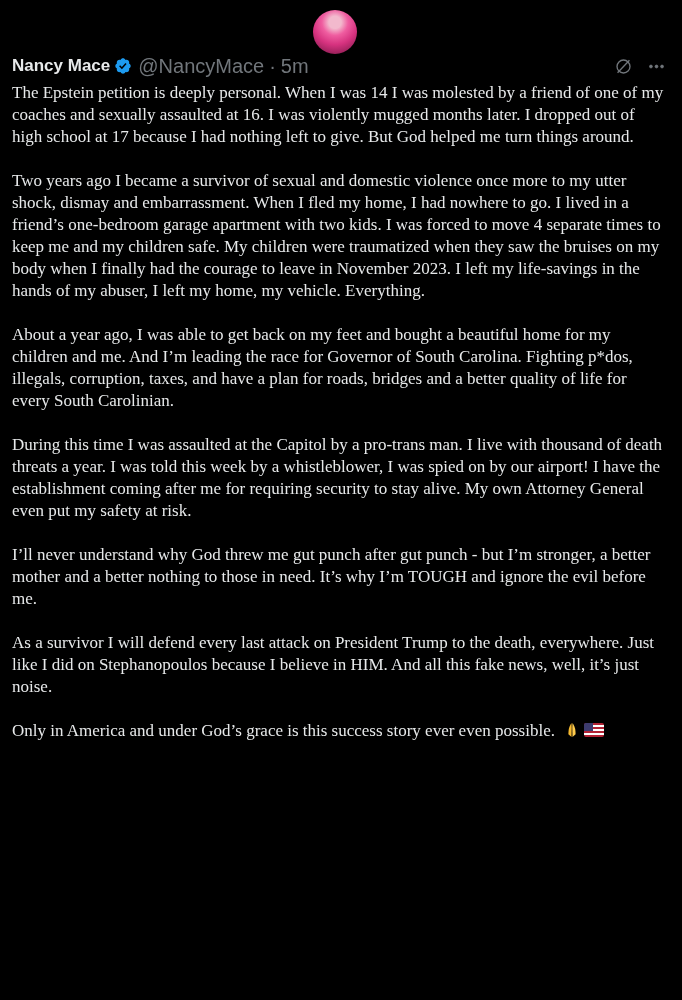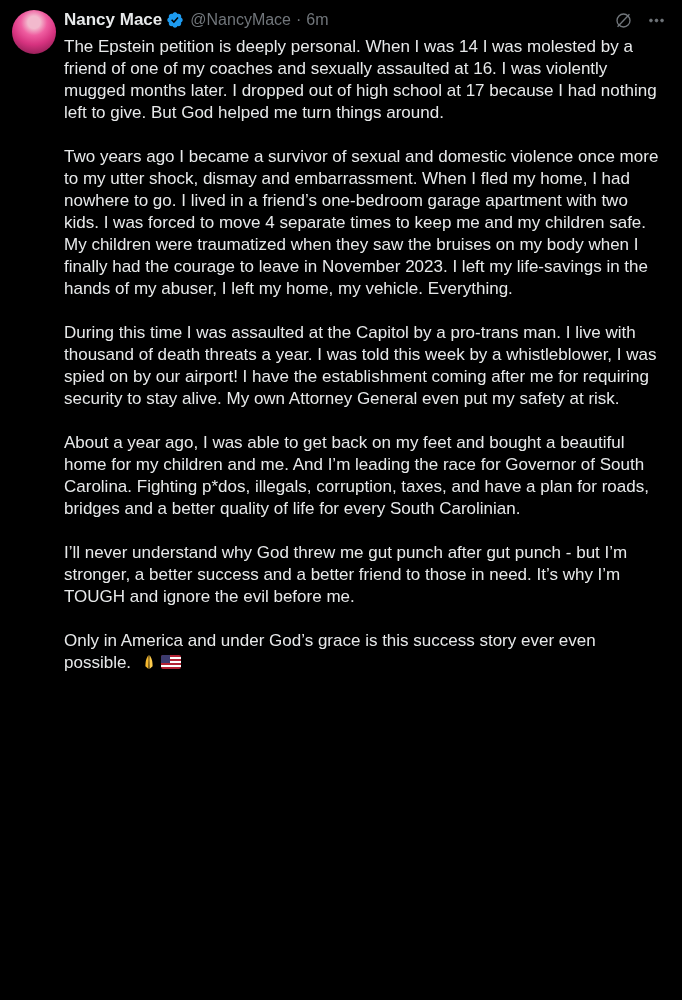--- a/index.html
+++ b/index.html
@@ -14,21 +14,22 @@
     overflow: hidden;
     font-family: "Liberation Sans", sans-serif;
     color: #e7e9ea;
     -webkit-font-smoothing: antialiased;
   }
   .tweet {
     padding: 8px 16px 8px 12px;
   }
   .row {
     display: flex;
-    align-items: flex-start;
+    align-items: center;
+    flex-direction: column;
   }
   .avatar {
     flex: none;
     width: 44px;
     height: 44px;
     border-radius: 50%;
     margin-right: 8px;
     margin-top: 2px;
     background:
       radial-gradient(circle at 50% 28%, #f2b9cd 0 16%, #ef5da0 34%, #d6327f 58%, #6e1440 100%);
@@ -55,21 +56,21 @@
     display: inline-flex;
     margin-left: 4px;
   }
   .badge svg {
     width: 18px;
     height: 18px;
     fill: #1d9bf0;
   }
   .handle, .dot, .time {
     color: #71767b;
-    font-size: 16px;
+    font-size: 20px;
   }
   .handle { margin-left: 6px; cursor: pointer; }
   .dot { margin: 0 5px; }
   .time { cursor: pointer; }
   .spacer { flex: 1; }
   .iconbtn {
     background: none;
     border: 0;
     padding: 0;
     margin-left: 14px;
@@ -82,20 +83,21 @@
     width: 19px;
     height: 19px;
     stroke: currentColor;
     fill: currentColor;
   }
   .body-text {
     margin-top: 4px;
     font-size: 17px;
     line-height: 22px;
     color: #e7e9ea;
+    font-family: Liberation Serif, serif;
   }
   .body-text p {
     margin: 0 0 22px 0;
   }
   .body-text p:last-child {
     margin-bottom: 0;
   }
   .emoji-group {
     display: inline-flex;
     align-items: center;
@@ -141,43 +143,44 @@
 
       <div class="header">
         <span class="name">Nancy Mace</span>
         <span class="badge">
           <svg viewBox="0 0 24 24" aria-hidden="true">
             <path d="M22.25 12c0-1.43-.88-2.67-2.19-3.34.46-1.39.2-2.9-.81-3.91s-2.52-1.27-3.91-.81c-.66-1.31-1.91-2.19-3.34-2.19s-2.67.88-3.33 2.19c-1.4-.46-2.91-.2-3.92.81s-1.26 2.52-.8 3.91c-1.31.67-2.2 1.91-2.2 3.34s.89 2.67 2.2 3.34c-.46 1.39-.21 2.9.8 3.91s2.52 1.26 3.91.81c.67 1.31 1.91 2.19 3.34 2.19s2.68-.88 3.34-2.19c1.39.45 2.9.2 3.91-.81s1.27-2.52.81-3.91c1.31-.67 2.19-1.91 2.19-3.34zm-11.71 4.2L6.8 12.46l1.41-1.42 2.26 2.26 4.8-5.23 1.47 1.36-6.2 6.77z"></path>
           </svg>
         </span>
         <span class="handle">@NancyMace</span>
         <span class="dot">·</span>
-        <span class="time">6m</span>
+        <span class="time">5m</span>
         <span class="spacer"></span>
         <button class="iconbtn">
           <svg viewBox="0 0 24 24" aria-hidden="true" fill="none">
             <circle cx="12" cy="12" r="8.2" stroke-width="1.7" fill="none"></circle>
             <line x1="19.5" y1="4" x2="4.5" y2="20" stroke-width="1.7"></line>
           </svg>
         </button>
         <button class="iconbtn">
           <svg viewBox="0 0 24 24" aria-hidden="true">
             <circle cx="5" cy="12" r="1.8"></circle>
             <circle cx="12" cy="12" r="1.8"></circle>
             <circle cx="19" cy="12" r="1.8"></circle>
           </svg>
         </button>
       </div>
 
       <div class="body-text">
         <p>The Epstein petition is deeply personal. When I was 14 I was molested by a friend of one of my coaches and sexually assaulted at 16. I was violently mugged months later. I dropped out of high school at 17 because I had nothing left to give. But God helped me turn things around.</p>
         <p>Two years ago I became a survivor of sexual and domestic violence once more to my utter shock, dismay and embarrassment. When I fled my home, I had nowhere to go. I lived in a friend’s one-bedroom garage apartment with two kids. I was forced to move 4 separate times to keep me and my children safe. My children were traumatized when they saw the bruises on my body when I finally had the courage to leave in November 2023. I left my life-savings in the hands of my abuser, I left my home, my vehicle. Everything.</p>
+        <p>About a year ago, I was able to get back on my feet and bought a beautiful home for my children and me. And I’m leading the race for Governor of South Carolina. Fighting p*dos, illegals, corruption, taxes, and have a plan for roads, bridges and a better quality of life for every South Carolinian.</p>
         <p>During this time I was assaulted at the Capitol by a pro-trans man. I live with thousand of death threats a year. I was told this week by a whistleblower, I was spied on by our airport! I have the establishment coming after me for requiring security to stay alive. My own Attorney General even put my safety at risk.</p>
-        <p>About a year ago, I was able to get back on my feet and bought a beautiful home for my children and me. And I’m leading the race for Governor of South Carolina. Fighting p*dos, illegals, corruption, taxes, and have a plan for roads, bridges and a better quality of life for every South Carolinian.</p>
-        <p>I’ll never understand why God threw me gut punch after gut punch - but I’m stronger, a better success and a better friend to those in need. It’s why I’m TOUGH and ignore the evil before me.</p>
+        <p>I’ll never understand why God threw me gut punch after gut punch - but I’m stronger, a better mother and a better nothing to those in need. It’s why I’m TOUGH and ignore the evil before me.</p>
+        <p>As a survivor I will defend every last attack on President Trump to the death, everywhere. Just like I did on Stephanopoulos because I believe in HIM. And all this fake news, well, it’s just noise.</p>
         <p>
           <span>Only in America and under God’s grace is this success story ever even possible.</span>
           <span class="emoji-group" aria-label="🙏🇺🇸">
             <span class="hands-icon">
               <svg viewBox="0 0 24 24" aria-hidden="true">
                 <path fill="#f5b82e" d="M11.4 2.5 C9.2 5.5 7.6 9 7.4 13.2 L7.2 17.5 L11.3 21.2 L11.6 9 Z"></path>
                 <path fill="#ffcc4d" d="M12.6 2.5 C14.8 5.5 16.4 9 16.6 13.2 L16.8 17.5 L12.7 21.2 L12.4 9 Z"></path>
               </svg>
             </span>
             <span class="us-flag"></span>

